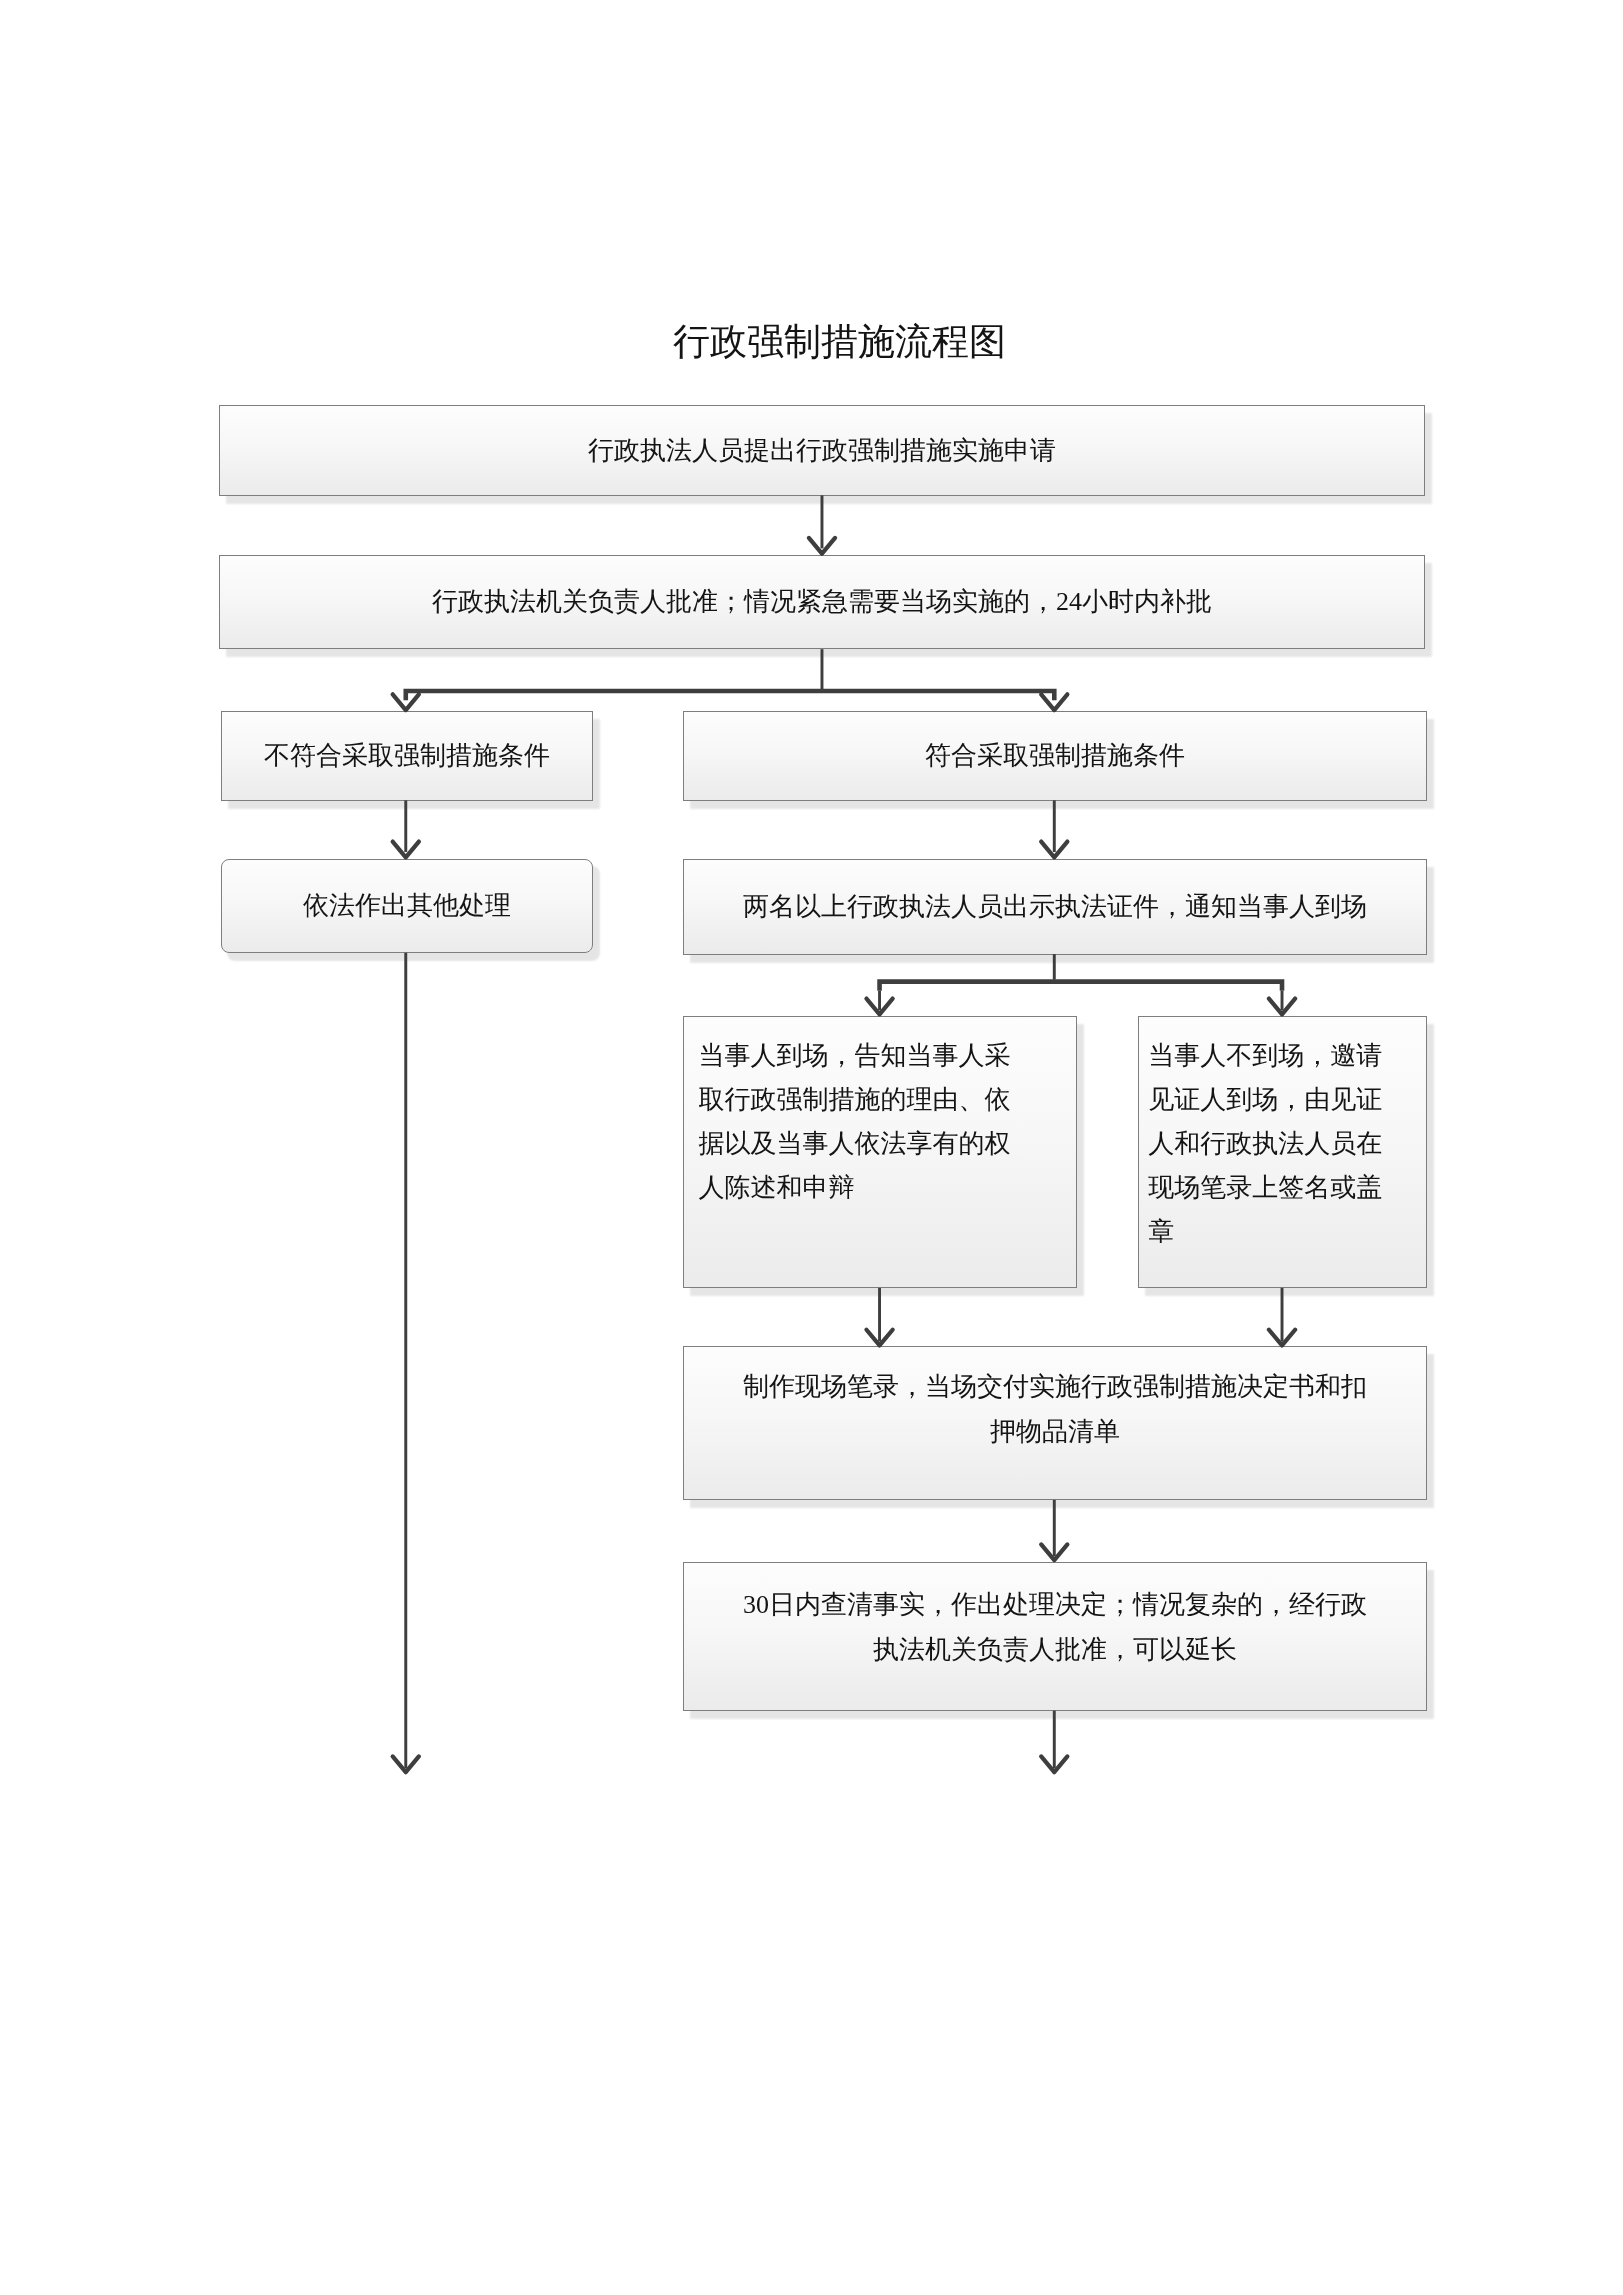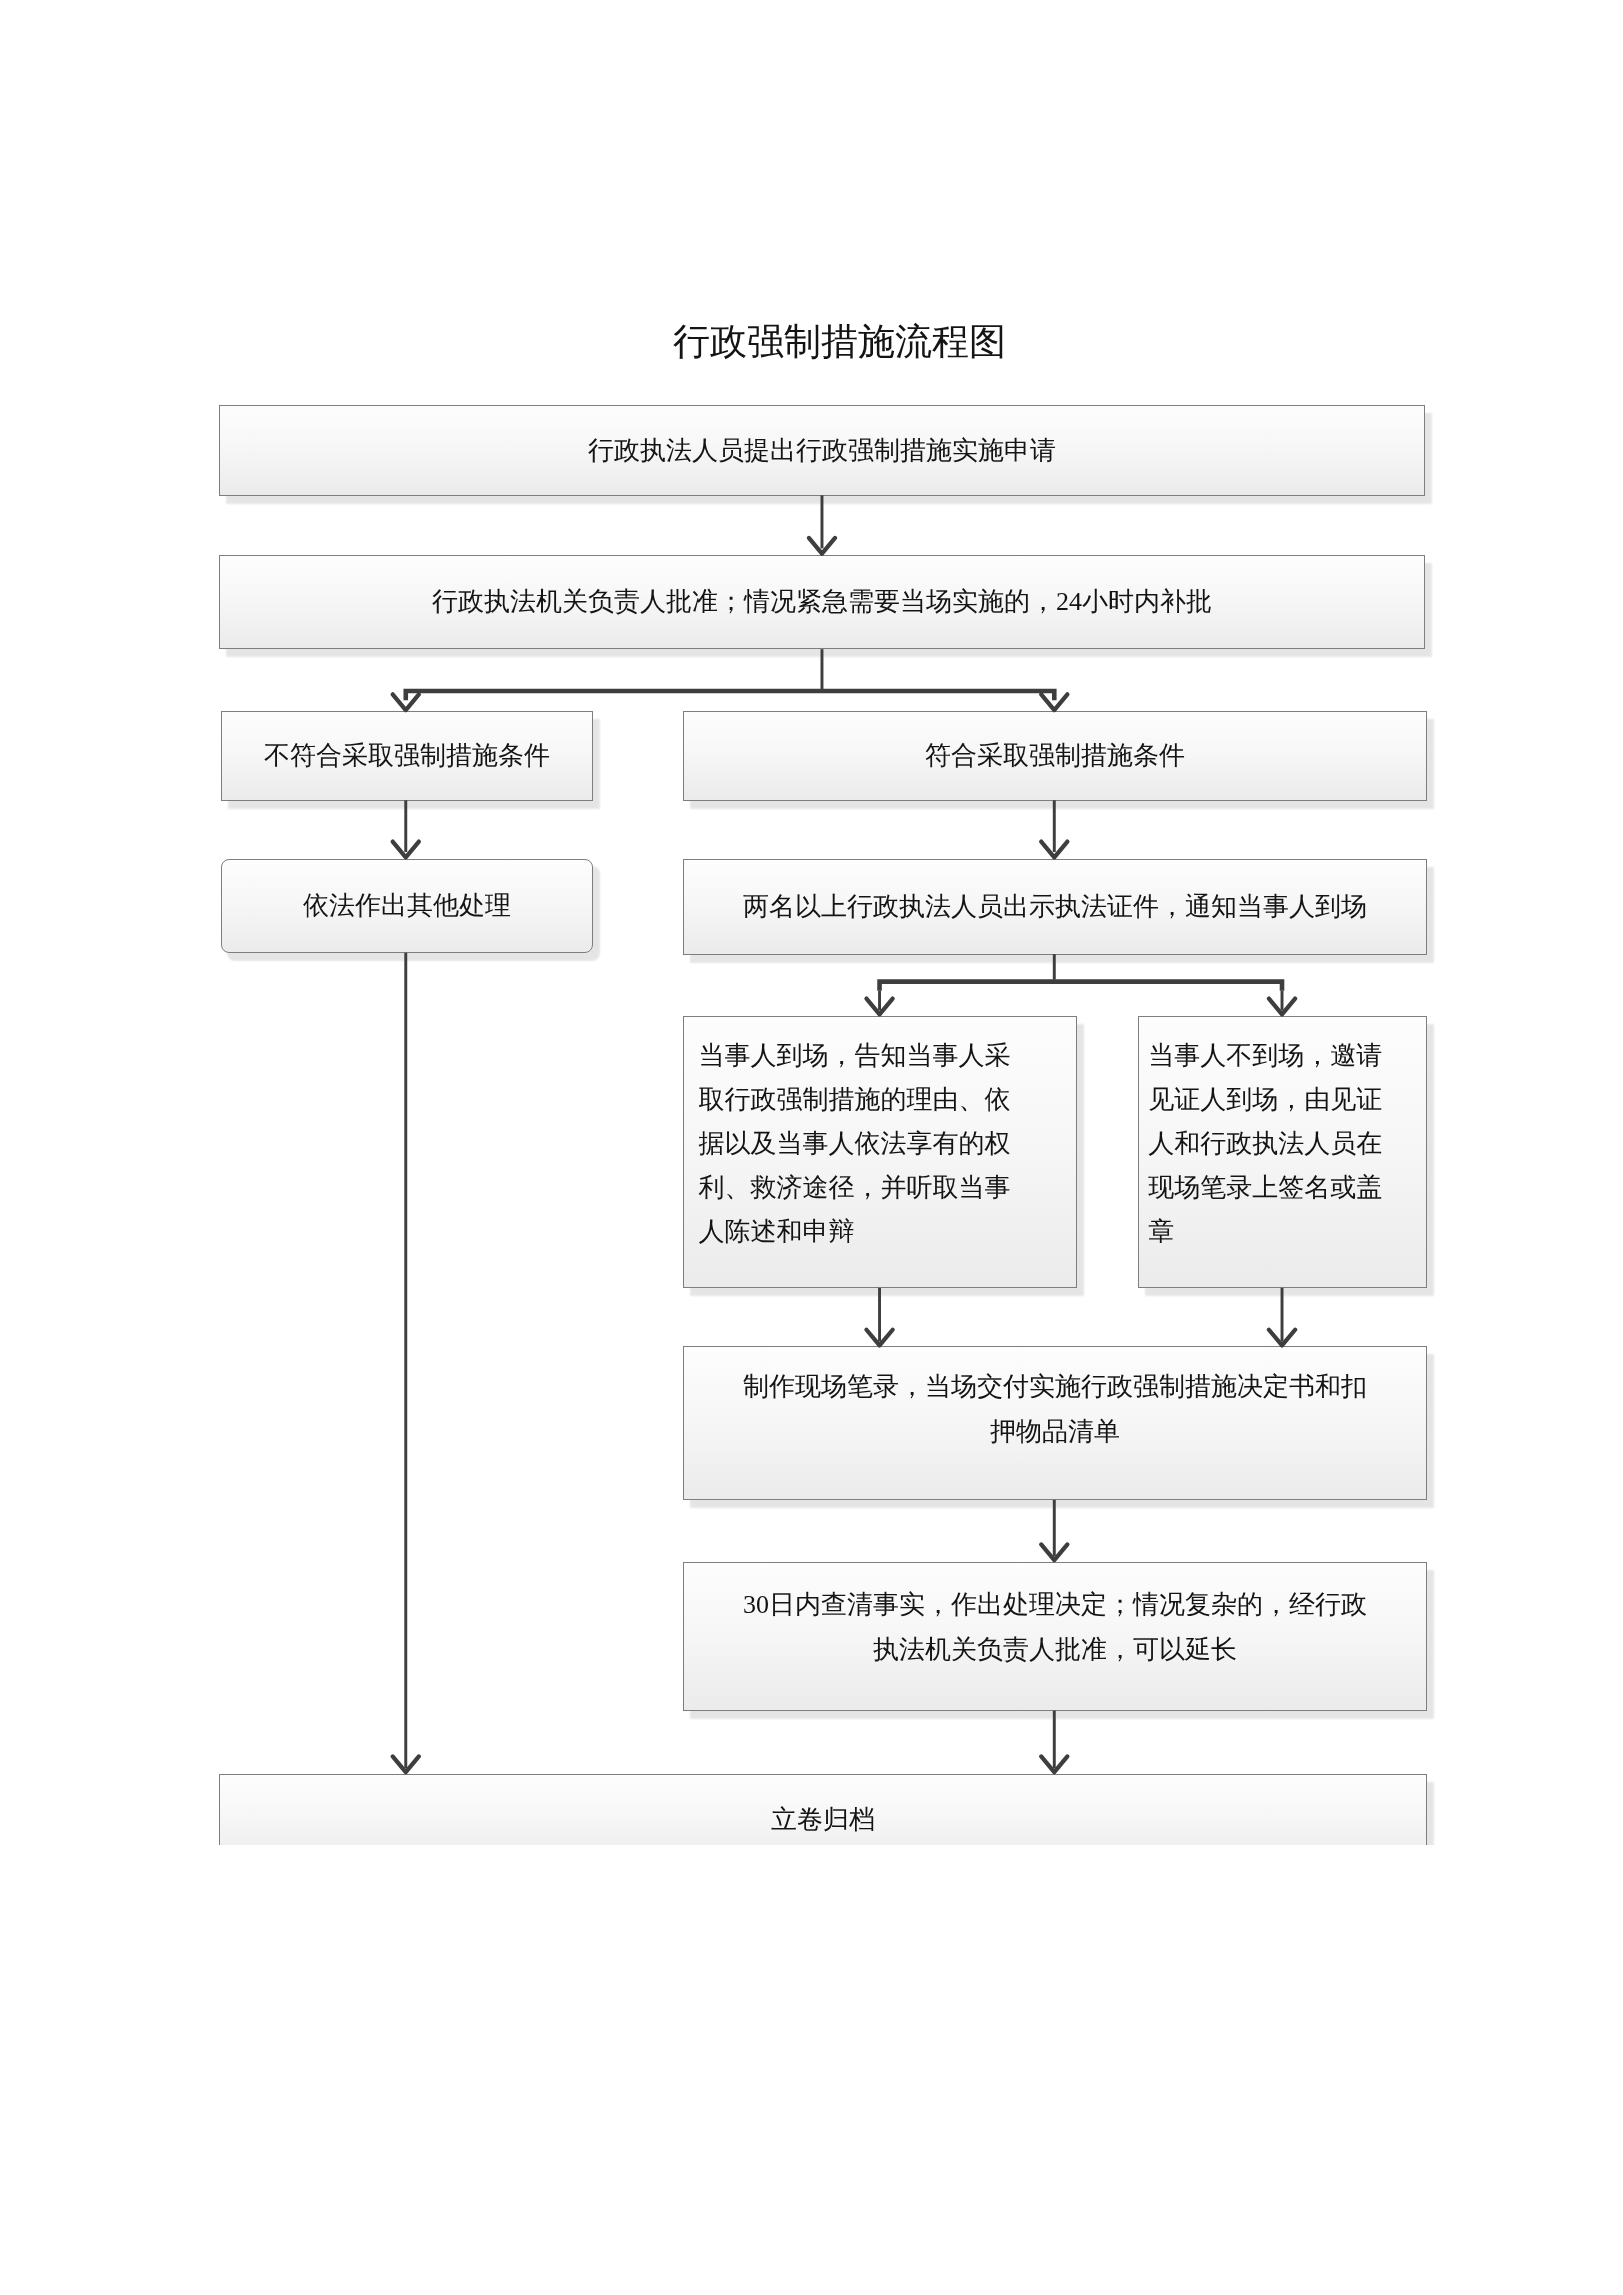--- a/index.html
+++ b/index.html
@@ -104,21 +104,20 @@
   </div>
 
   <div class="box b6">
     <div class="line">两名以上行政执法人员出示执法证件，通知当事人到场</div>
   </div>
 
   <div class="box b7 multiline">
     <div class="line">当事人到场，告知当事人采</div>
     <div class="line">取行政强制措施的理由、依</div>
     <div class="line">据以及当事人依法享有的权</div>
-    <div class="line">利、救济途径，并听取当事</div>
     <div class="line">人陈述和申辩</div>
   </div>
 
   <div class="box b8 multiline">
     <div class="line">当事人不到场，邀请</div>
     <div class="line">见证人到场，由见证</div>
     <div class="line">人和行政执法人员在</div>
     <div class="line">现场笔录上签名或盖</div>
     <div class="line">章</div>
   </div>
@@ -126,23 +125,20 @@
   <div class="box b9">
     <div class="line">制作现场笔录，当场交付实施行政强制措施决定书和扣</div>
     <div class="line">押物品清单</div>
   </div>
 
   <div class="box b10">
     <div class="line">30日内查清事实，作出处理决定；情况复杂的，经行政</div>
     <div class="line">执法机关负责人批准，可以延长</div>
   </div>
 
-  <div class="box b11">
-    <div class="line">立卷归档</div>
-  </div>
 
   <svg class="connectors" width="1623" height="2295" viewBox="0 0 2480 3507">
 
     <g>
       <line class="cline" x1="1256" y1="757" x2="1256" y2="838"></line>
       <polyline class="arrowhead" points="1236,822 1256,846 1276,822"></polyline>
     </g>
 
     <g>
       <line class="cline" x1="1256" y1="992" x2="1256" y2="1054"></line>

